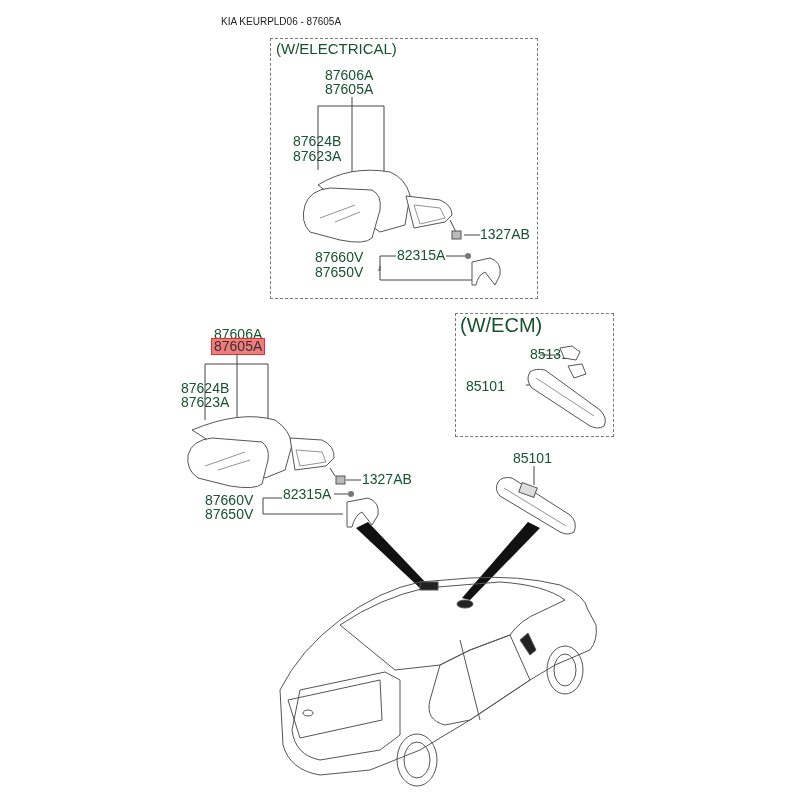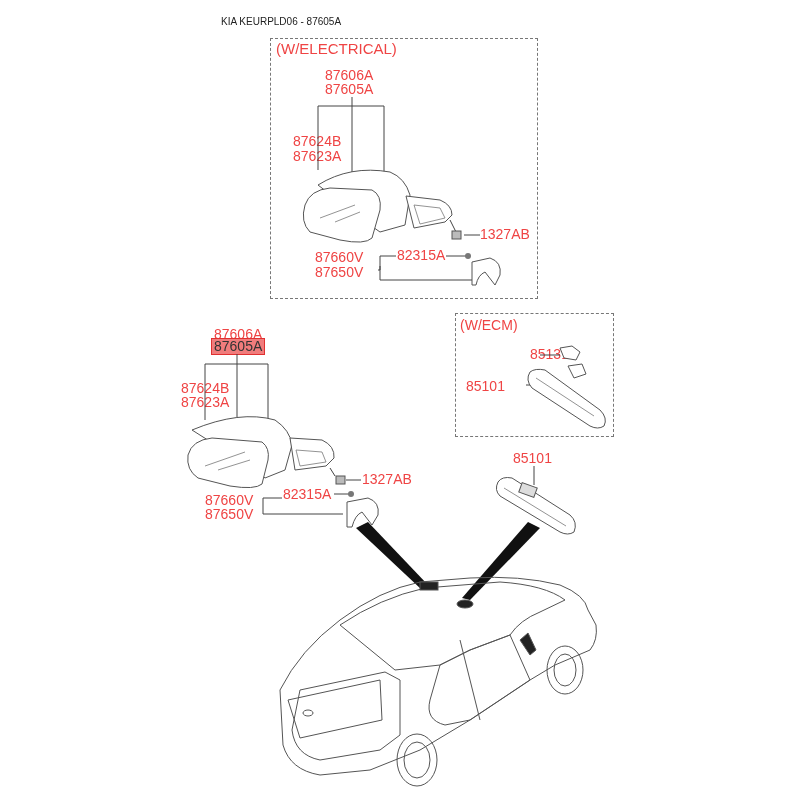--- a/index.html
+++ b/index.html
@@ -1,17 +1,17 @@
 <!DOCTYPE html>
 <html><head>
 <meta charset="utf-8">
 <style>
   html,body{margin:0;padding:0;background:#fff;}
   body{width:800px;height:800px;position:relative;overflow:hidden;font-family:"Liberation Sans",sans-serif;color:#222;}
-  .lbl{position:absolute;font-size:14px;line-height:15px;white-space:nowrap;color:#ef4444;}
+  .lbl{position:absolute;font-size:14px;line-height:15px;white-space:nowrap;color:#14532d;}
   .title{position:absolute;left:221px;top:16px;font-size:10px;color:#222;}
   .box{position:absolute;border:1px dashed #777;}
   .hl{background:#f07c7c;border:1px solid #e03030;padding:0 2px;color:#333;}
   svg{position:absolute;left:0;top:0;}
   .ln{stroke:#444;stroke-width:1;fill:none;}
   .dr{stroke:#555;stroke-width:1;fill:#fff;}
   .dr2{stroke:#777;stroke-width:0.8;fill:none;}
 </style>
 </head>
 <body>
@@ -23,21 +23,21 @@
 <div class="lbl" style="left:325px;top:68px;">87606A</div>
 <div class="lbl" style="left:325px;top:82px;">87605A</div>
 <div class="lbl" style="left:293px;top:134px;">87624B</div>
 <div class="lbl" style="left:293px;top:149px;">87623A</div>
 <div class="lbl" style="left:480px;top:227px;">1327AB</div>
 <div class="lbl" style="left:397px;top:248px;">82315A</div>
 <div class="lbl" style="left:315px;top:250px;">87660V</div>
 <div class="lbl" style="left:315px;top:265px;">87650V</div>
 
 <div class="box" style="left:455px;top:313px;width:157px;height:122px;"></div>
-<div class="lbl" style="left:460px;top:318px;font-size:14px;">(W/ECM)</div>
+<div class="lbl" style="left:460px;top:318px;font-size:20px;">(W/ECM)</div>
 <div class="lbl" style="left:520px;top:347px;margin-left:10px;">85131</div>
 <div class="lbl" style="left:466px;top:379px;">85101</div>
 
 <div class="lbl" style="left:214px;top:327px;">87606A</div>
 <div class="lbl hl" style="left:211px;top:338px;">87605A</div>
 <div class="lbl" style="left:181px;top:381px;">87624B</div>
 <div class="lbl" style="left:181px;top:395px;">87623A</div>
 <div class="lbl" style="left:362px;top:472px;">1327AB</div>
 <div class="lbl" style="left:283px;top:487px;">82315A</div>
 <div class="lbl" style="left:205px;top:493px;">87660V</div>

